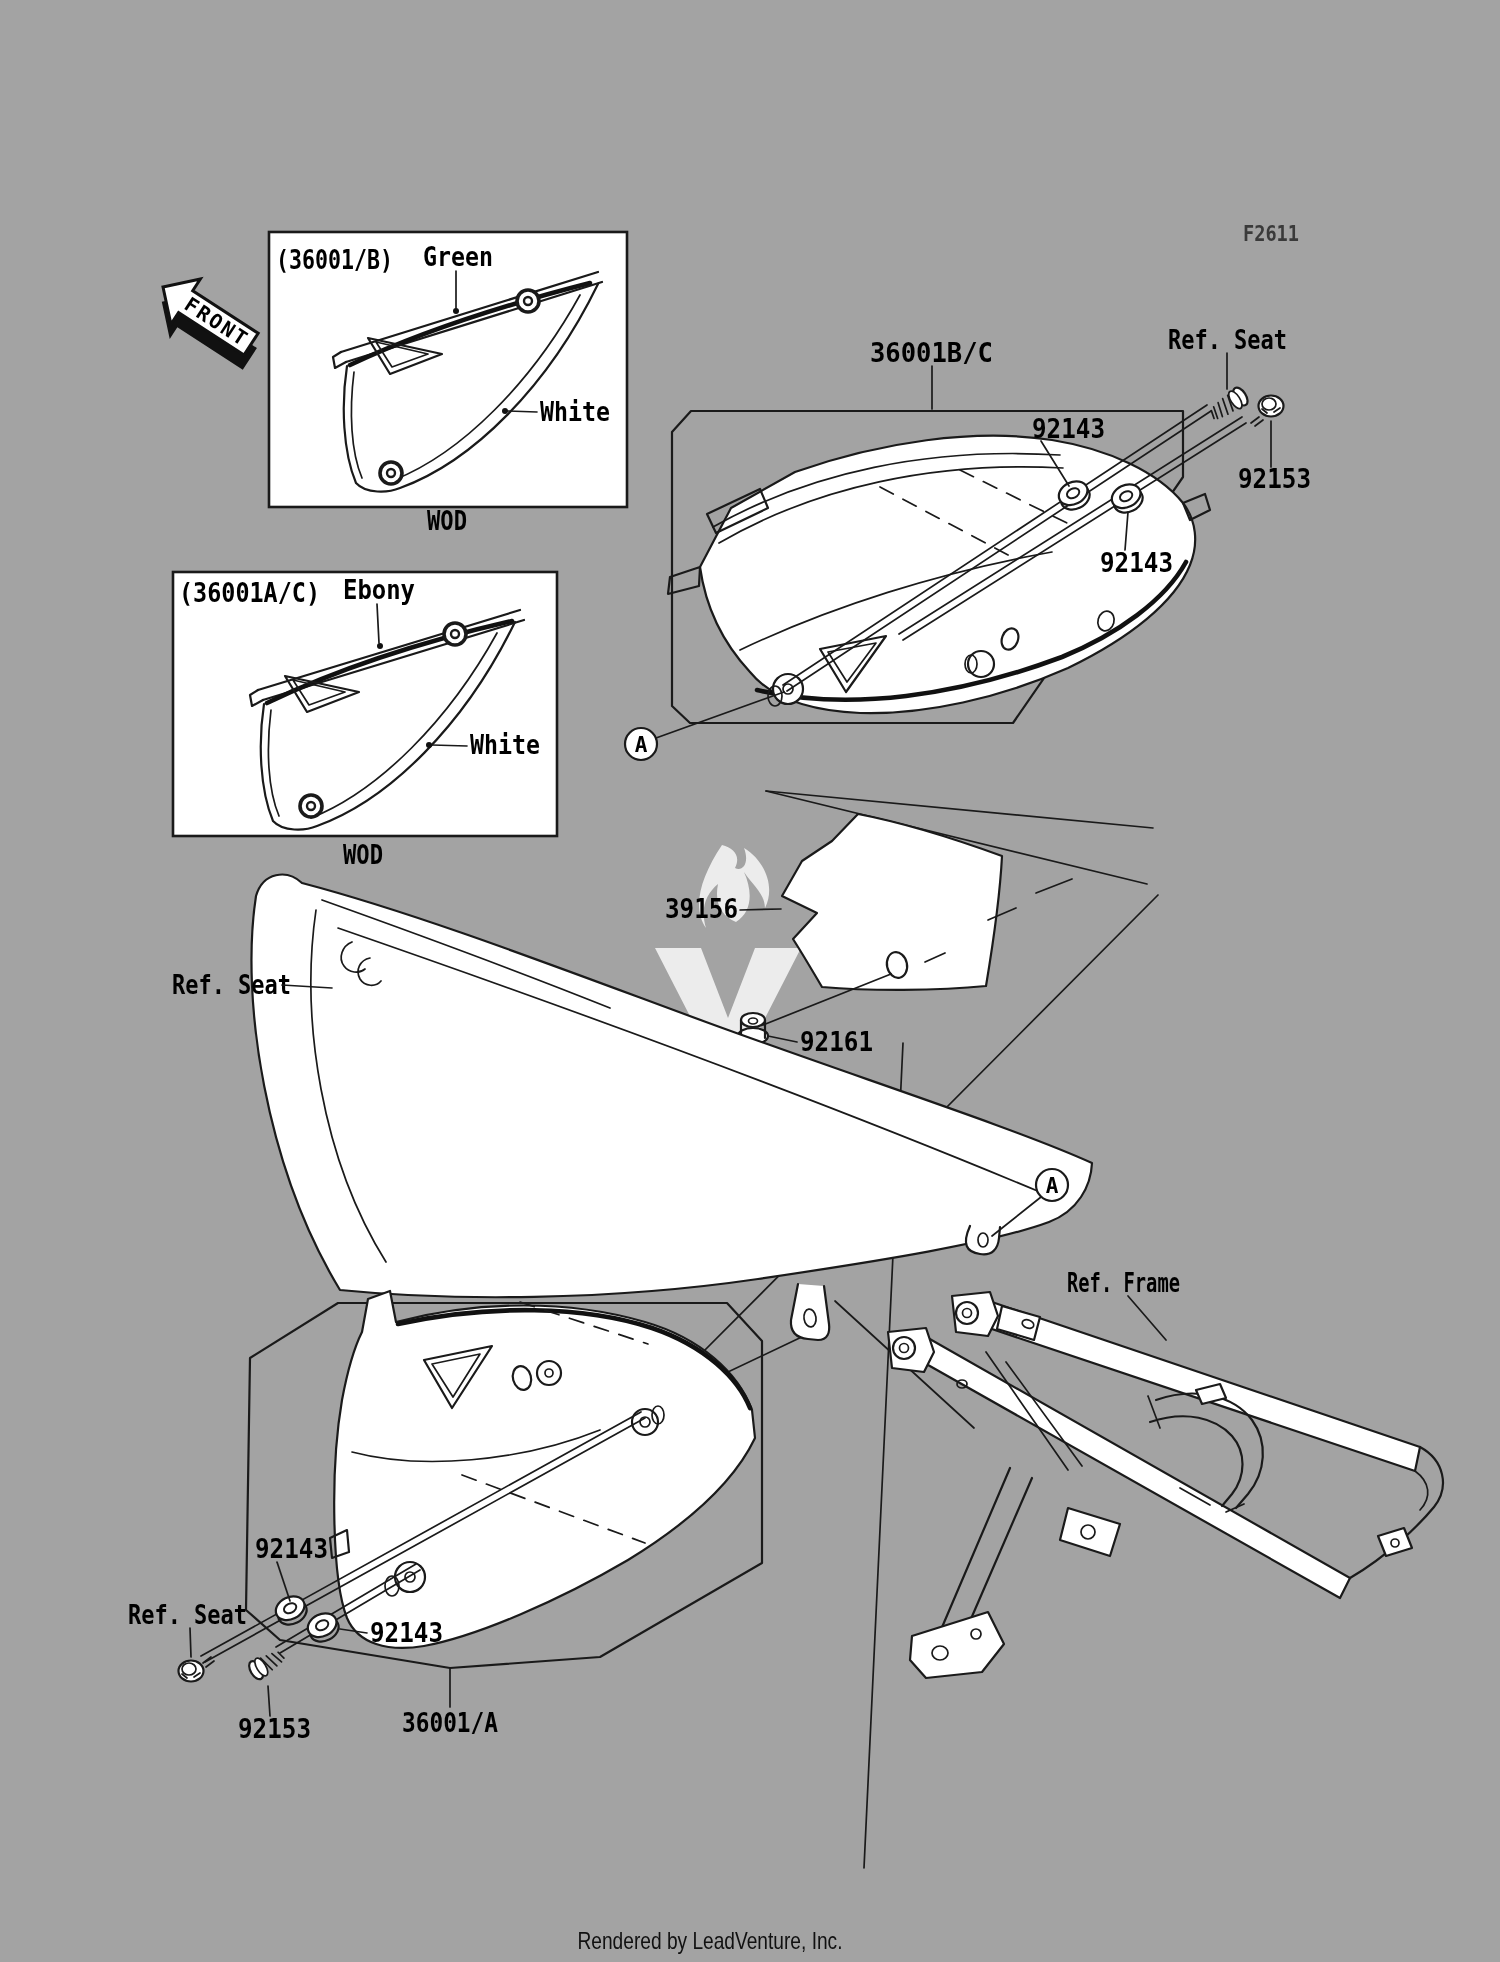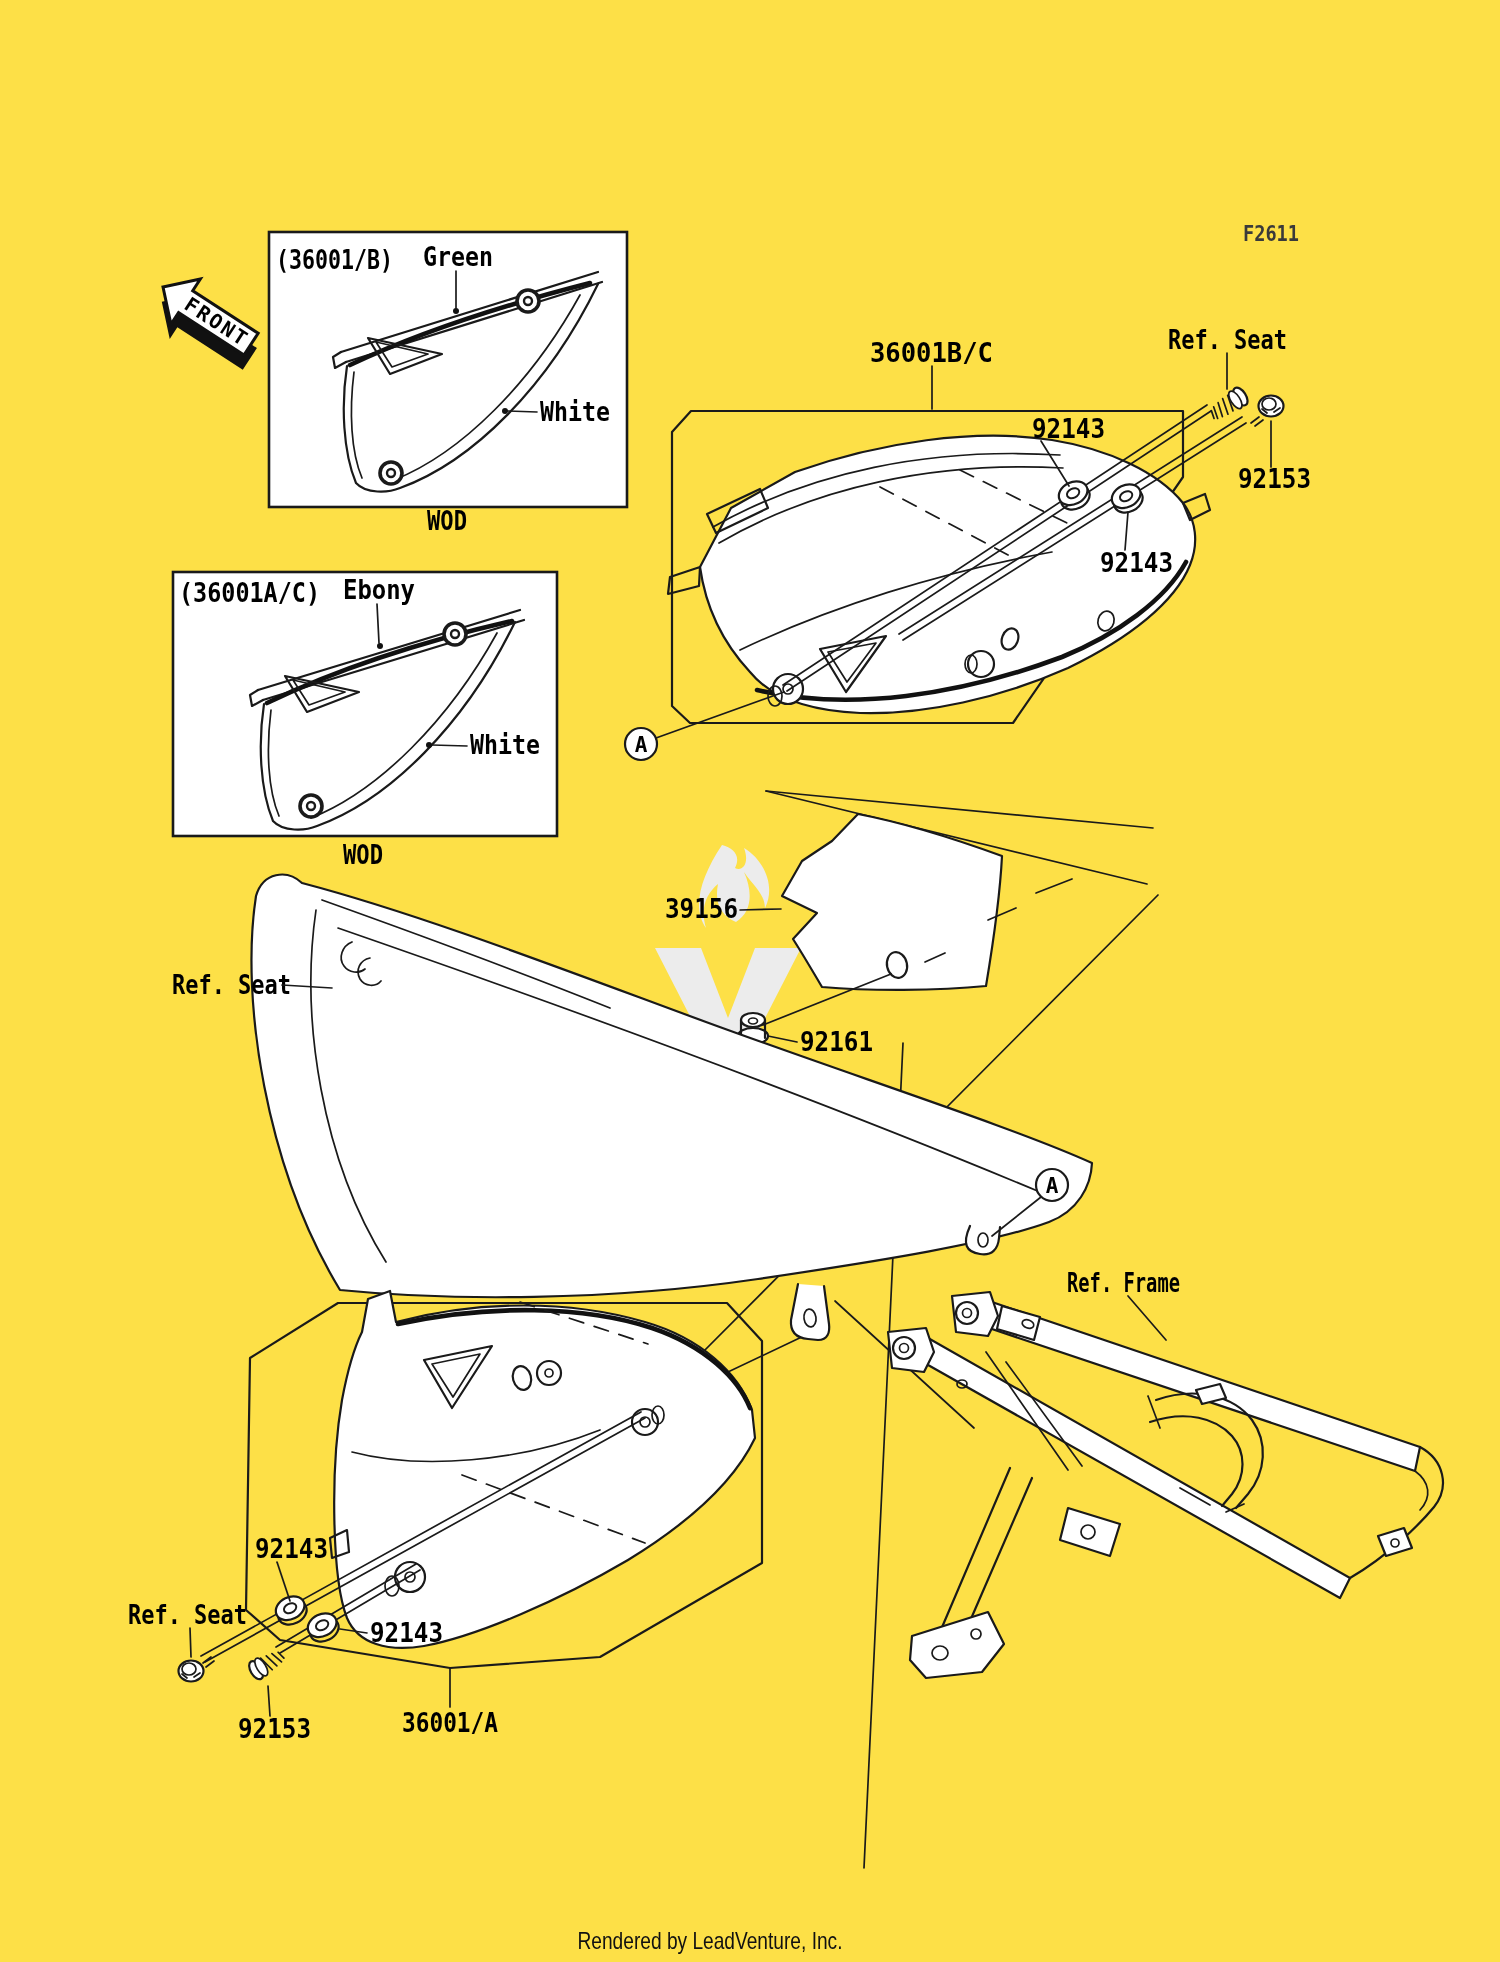--- a/index.html
+++ b/index.html
@@ -1,16 +1,16 @@
 <!DOCTYPE html>
 <html><head>
 <meta charset="utf-8">
 <style>
   html,body{margin:0;padding:0;background:#fff;}
-  #stage{position:relative;width:1500px;height:1962px;background:#fde047;overflow:hidden;
+  #stage{position:relative;width:1500px;height:1962px;background:#a3a3a3;overflow:hidden;
          font-family:"DejaVu Sans Mono", monospace;}
   svg{position:absolute;left:0;top:0;}
   .ln{fill:none;stroke:#1a1a1a;stroke-width:2.2;stroke-linejoin:round;stroke-linecap:round;}
   .tn{fill:none;stroke:#1a1a1a;stroke-width:1.7;stroke-linejoin:round;stroke-linecap:round;}
   .tk{fill:none;stroke:#111;stroke-width:4.6;stroke-linejoin:round;stroke-linecap:round;}
   .fw{fill:#ffffff;}
   .bk{fill:#111;}
   .dsh{stroke-dasharray:15 11;}
   text{font-family:"DejaVu Sans Mono", monospace;font-weight:bold;fill:#000;}
   .code{font-size:26px;letter-spacing:0px;}

